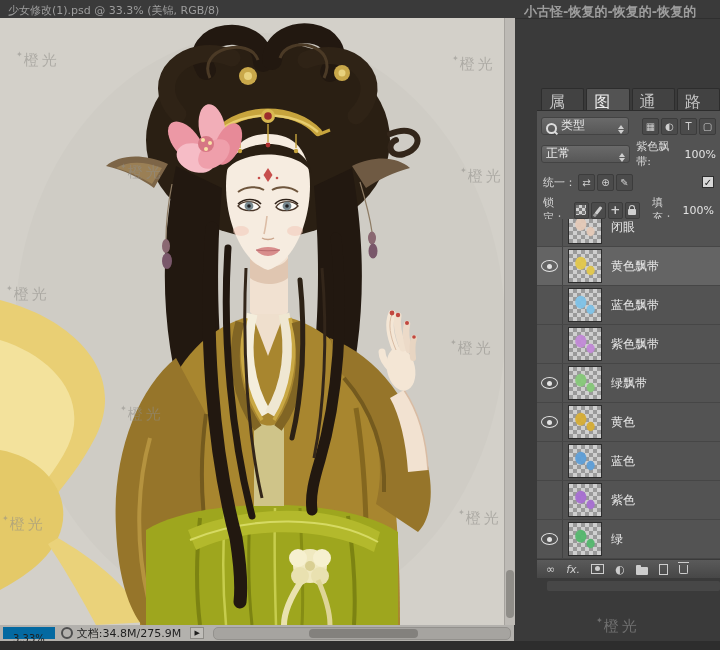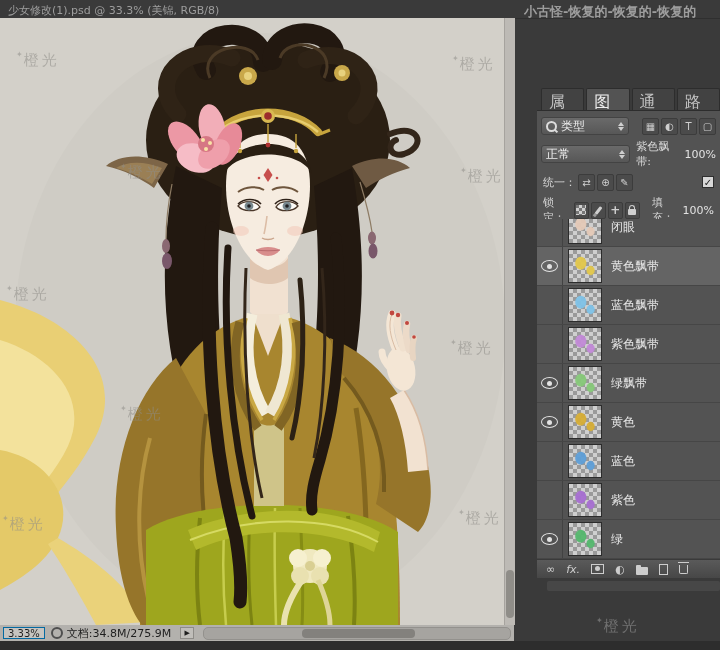--- a/index.html
+++ b/index.html
@@ -22,21 +22,21 @@
   
   .panel{position:absolute;left:537px;top:0;width:183px;height:650px;}
   .ptabs{position:absolute;left:4px;top:88px;display:flex;gap:2px;}
   .ptab{padding:3px 7px 4px;background:#424242;color:#c2c2c2;font-size:16px;border:1px solid #2d2d2d;border-bottom:none;border-radius:2px 2px 0 0;}
   .ptab.active{background:#535353;color:#ececec;}
   .pbody{position:absolute;left:0;top:110px;width:183px;height:467px;background:#535353;border-top:1px solid #2d2d2d;box-sizing:border-box;}
   .prow{position:absolute;left:0;width:183px;height:26px;display:flex;align-items:center;}
   .plabel{font-size:11px;color:#d8d8d8;}
   
   .dd{height:18px;background:linear-gradient(#6a6a6a,#575757);border:1px solid #434343;border-radius:3px;
-      display:flex;align-items:center;padding:0 4px;color:#ececec;font-size:12px;box-sizing:border-box;}
+      display:flex;align-items:flex-end;padding:0 4px;color:#ececec;font-size:12px;box-sizing:border-box;}
   .dd .dd-arrows{margin-left:auto;display:flex;flex-direction:column;align-items:center;gap:1px;padding-left:5px;}
   .dd .dd-arrows i{display:block;width:0;height:0;border-left:3px solid transparent;border-right:3px solid transparent;}
   .dd .dd-arrows i.up{border-bottom:4px solid #cfcfcf;}
   .dd .dd-arrows i.down{border-top:4px solid #cfcfcf;}
   .icon-mag{width:7px;height:7px;border:2px solid #ddd;border-radius:50%;position:relative;margin-right:4px;flex:none;}
   .icon-mag::after{content:"";position:absolute;width:4px;height:2px;background:#ddd;transform:rotate(45deg);right:-3px;bottom:-2px;}
   .ibtn{width:17px;height:17px;background:#4b4b4b;border:1px solid #3c3c3c;border-radius:2px;color:#cfcfcf;
         display:flex;align-items:center;justify-content:center;font-size:10px;margin-left:2px;box-sizing:border-box;}
   
   .icon-checker{width:10px;height:10px;background:
@@ -75,21 +75,21 @@
   .icon-mask{width:13px;height:10px;border:1px solid #cdcdcd;position:relative;box-sizing:border-box;}
   .icon-mask::after{content:"";position:absolute;left:3px;top:1px;width:5px;height:5px;border-radius:50%;background:#cdcdcd;}
   .icon-folder{width:12px;height:8px;background:#cdcdcd;position:relative;margin-top:3px;border-radius:0 1px 1px 1px;}
   .icon-folder::before{content:"";position:absolute;top:-2px;left:0;width:5px;height:2px;background:#cdcdcd;border-radius:1px 1px 0 0;}
   .icon-page{width:9px;height:11px;border:1px solid #cdcdcd;box-sizing:border-box;}
   .icon-trash{width:9px;height:9px;border:1px solid #cdcdcd;border-top:none;border-radius:0 0 2px 2px;position:relative;box-sizing:border-box;}
   .icon-trash::before{content:"";position:absolute;top:-3px;left:-2px;width:11px;height:1.5px;background:#cdcdcd;}
   .panel-extra{position:absolute;left:10px;top:581px;width:173px;height:10px;background:#474747;border-radius:2px;}
   
   .statusbar{position:absolute;left:0;top:625px;width:514px;height:16px;background:#b3b1ad;display:flex;align-items:center;font-size:11px;color:#1e1e1e;}
-  .zoom{margin-left:3px;background:#c6c4c0;border:1px solid #0369a1;padding:0 4px;height:12px;line-height:12px;font-size:10px;box-sizing:border-box;}
+  .zoom{margin-left:3px;background:#c6c4c0;border:6px solid #0369a1;padding:0 4px;height:12px;line-height:12px;font-size:10px;box-sizing:border-box;}
   .status-indicator{width:8px;height:8px;border:2px solid #4f4f4f;border-radius:50%;margin-left:6px;flex:none;}
   .docinfo{margin-left:4px;white-space:nowrap;}
   .play{margin-left:9px;width:14px;height:12px;background:#c0beba;border:1px solid #8e8c88;display:flex;align-items:center;justify-content:center;font-size:7px;color:#1e1e1e;box-sizing:border-box;flex:none;}
   .hscroll{flex:1;margin:0 3px 0 9px;height:11px;background:#a6a4a0;border:1px solid #93918d;border-radius:5px;position:relative;}
   .hthumb{position:absolute;left:32%;width:37%;top:1px;bottom:1px;background:#83817d;border-radius:4px;}
   .bottomstrip{position:absolute;left:0;top:641px;width:720px;height:9px;background:#2d2d2d;}
 </style>
 </head>
 <body>
 

